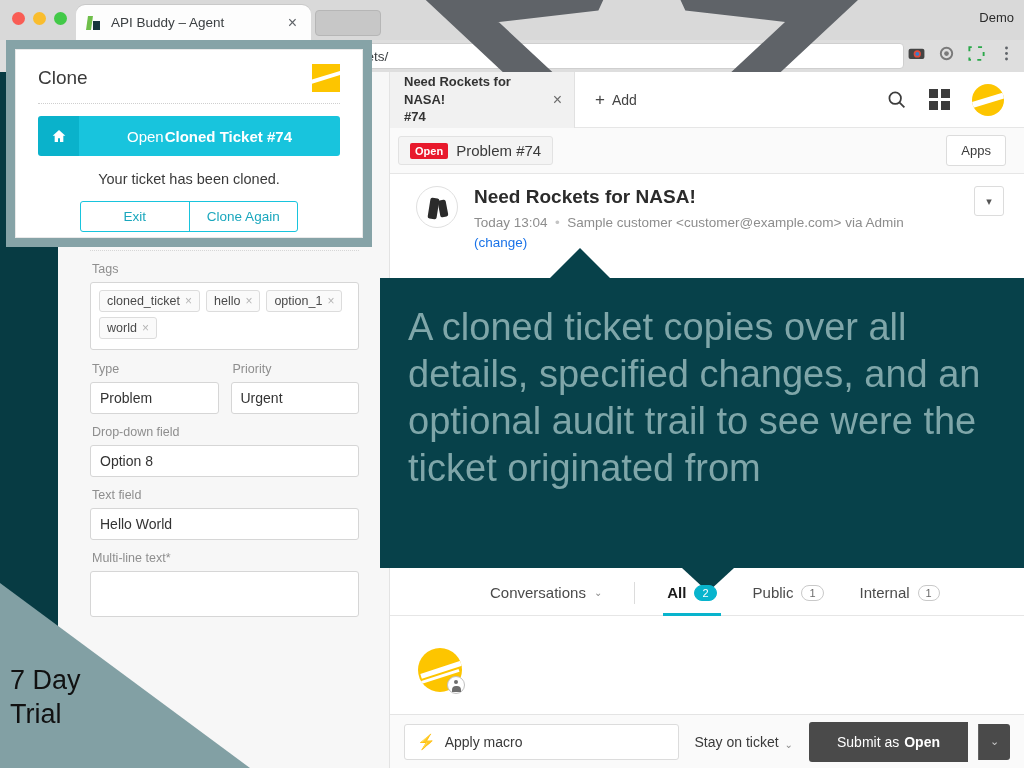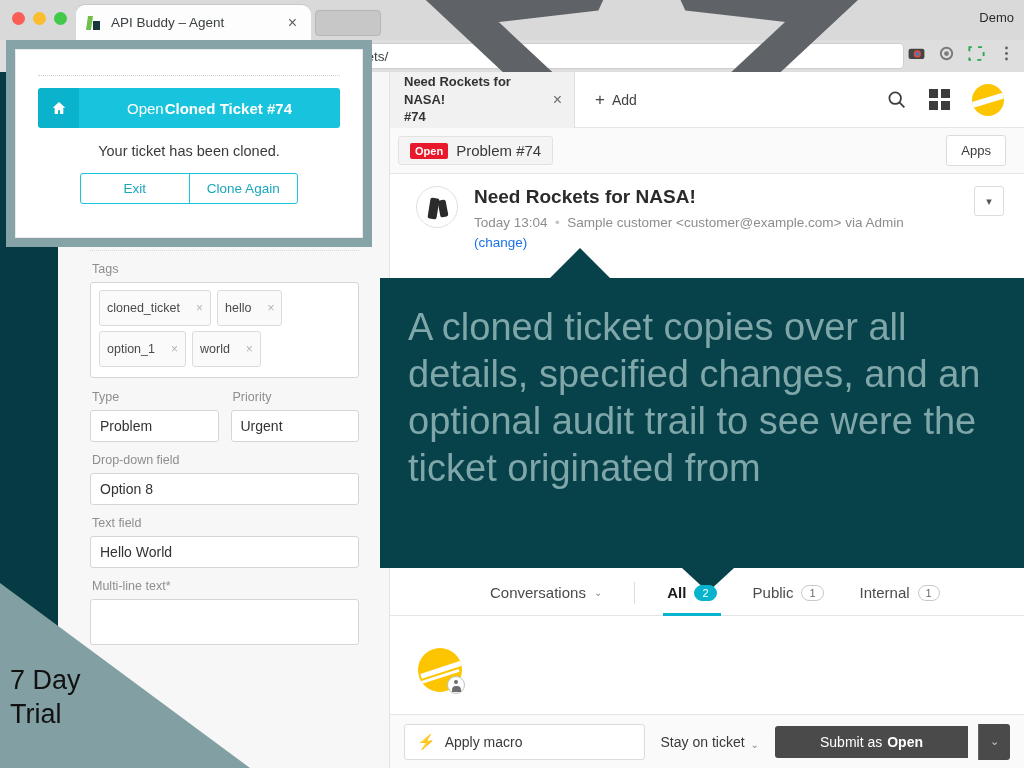--- a/index.html
+++ b/index.html
@@ -92,23 +92,23 @@
   .chip {
     display: inline-flex; align-items: center; gap: 5px;
     border: 1px solid #dcdcdc; background: #fafafa; border-radius: 14px;
     padding: 2px 8px 2px 4px; font-size: 12.5px; color: #4a4a4a; margin: 0 6px 5px 0;
   }
   .chip .ava { width: 19px; height: 19px; border-radius: 50%; background: #dcdcdc; display:inline-block; position: relative; }
   .chip .ava::after { content:""; position:absolute; left:5.5px; top:3.5px; width:8px; height:8px; border-radius:50%; background:#fafafa; }
   .chip .ava::before { content:""; position:absolute; left:2.5px; top:12.5px; width:14px; height:8px; border-radius:7px 7px 0 0; background:#fafafa; }
   .chip-x { color: #b5b5b5; font-size: 12px; }
   .tagchip {
-    display: inline-flex; align-items: center; gap: 16px;
+    display: inline-flex; align-items: center; gap: 5px;
     border: 1px solid #dcdcdc; background: #fafafa; border-radius: 3px;
-    padding: 10px 7px; font-size: 12.5px; color: #4a4a4a; margin: 0 6px 5px 0;
+    padding: 3px 7px; font-size: 12.5px; color: #4a4a4a; margin: 0 6px 5px 0;
   }
   .divider-line { border-top: 1px solid #e6e6e6; margin: 18px 0 16px 0; }
   .dot-divider { border-top: 1px dotted #d6d6d6; margin: 11px 0 11px 0; }
   .row2 { display: flex; gap: 12px; }
   .row2 > div { flex: 1 1 0; }
   .ta-box { background:#fff; border:1px solid #d6d6d6; border-radius:3px; height:46px; }
 
   
   .main {
     position: absolute; left: 390px; top: 0; right: 0; height: 696px;
@@ -218,22 +218,22 @@
     background: #fafafa; border-top: 1px solid #e4e4e4;
     display: flex; align-items: center; padding: 0 14px; gap: 10px;
   }
   .macro {
     flex: 1 1 auto; height: 36px; background: #fff; border: 1px solid #dcdcdc; border-radius: 3px;
     display: flex; align-items: center; gap: 9px; padding: 0 12px; font-size: 14px; color: #3a3a3a;
   }
   .bolt { color: #1b1b1b; font-size: 15px; }
   .stay { display: flex; align-items: flex-end; gap: 6px; font-size: 14px; color: #3a3a3a; padding: 0 6px; }
   .submit {
-    background: #4a4a4a; color: #fff; height: 32px; display: flex; align-items: center;
-    padding: 0 45px; font-size: 14px; border-radius: 3px 0 0 3px;
+    background: #4a4a4a; color: #fff; height: 40px; display: flex; align-items: center;
+    padding: 0 28px; font-size: 14px; border-radius: 3px 0 0 3px;
   }
   .submit b { margin-left: 5px; }
   .submit-caret {
     background: #4a4a4a; color: #c8c8c8; height: 36px; width: 32px; display: flex;
     align-items: center; justify-content: center; border-left: 1px solid #646464;
     border-radius: 0 3px 3px 0; font-size: 11px;
   }
 
   
   .trial {
@@ -521,20 +521,26 @@
 
     <div class="trial">
       <div>7 Day</div>
       <div>Trial</div>
     </div>
 
   </div>
 
   <div class="modal-frame">
     <div class="modal">
+      <div class="modal-hd">
+        <span class="modal-title">Clone</span>
+        <span class="modal-logo">
+            <span class="sl"></span>
+          </span>
+      </div>
       <div class="modal-dots"></div>
       <div class="cta">
         <span class="cta-home">
           <svg width="16" height="16" viewBox="0 0 24 24">
               <path d="M12 3L2.5 11.5h3V21h5v-5.5h3V21h5v-9.5h3z" fill="#fff"></path>
             </svg>
         </span>
         <span class="cta-main">
           <span>Open</span>
           <b>Cloned Ticket #74</b>

